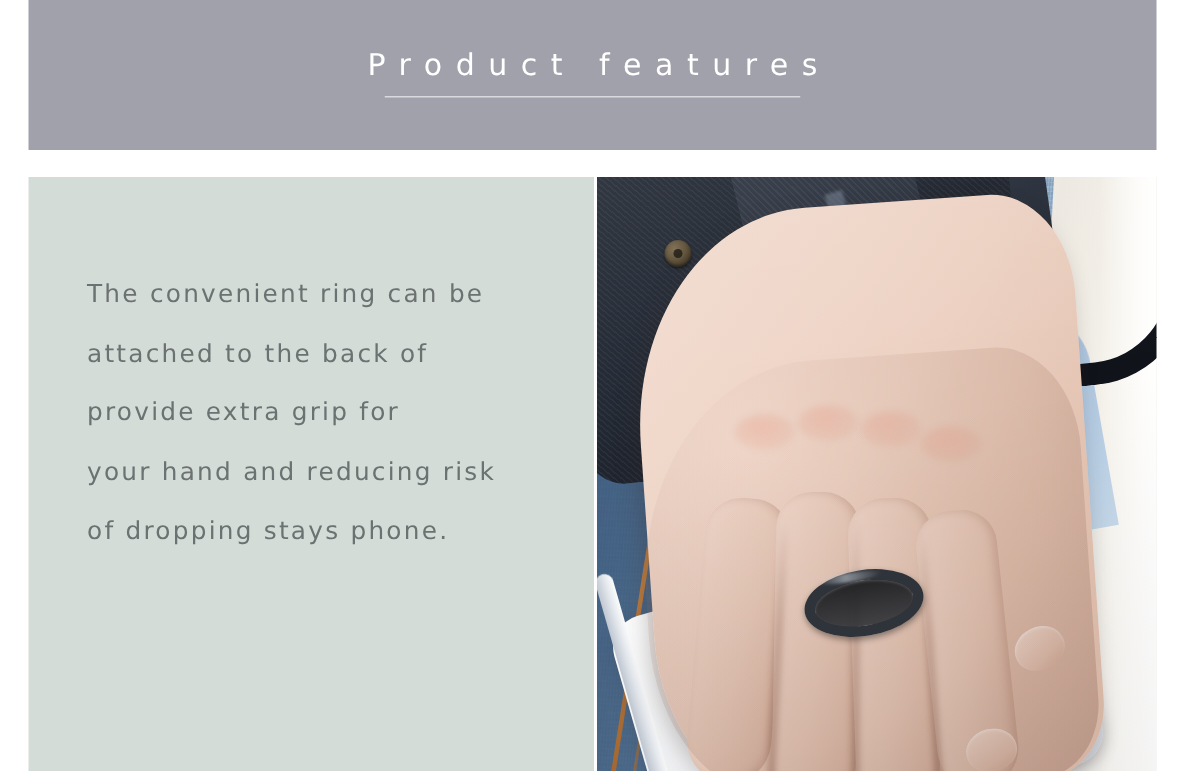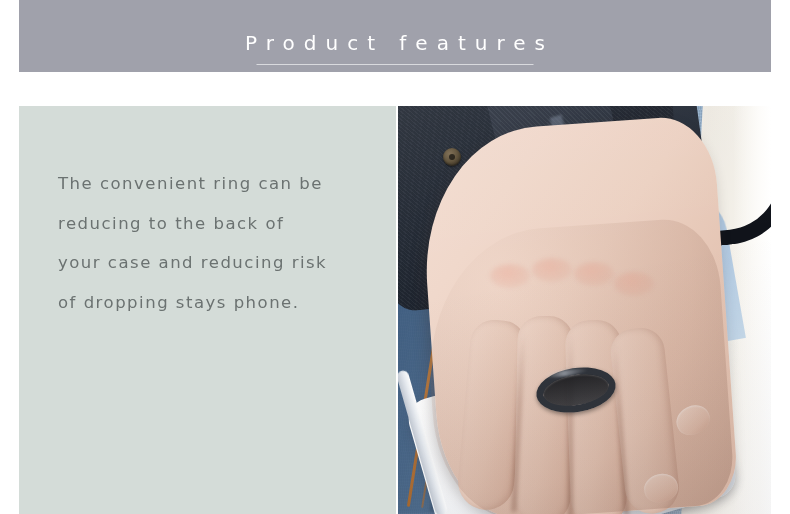--- a/index.html
+++ b/index.html
@@ -23,21 +23,21 @@
     height: 514px;
     background: #ffffff;
   }
 
   
   .header-band {
     position: absolute;
     left: 19px;
     top: 0px;
     width: 752px;
-    height: 72px;
+    height: 100px;
     background: #a0a1ab;
   }
   .header-title {
     position: absolute;
     left: 0;
     top: 32px;
     width: 100%;
     text-align: center;
     color: #ffffff;
     font-size: 20px;
@@ -55,21 +55,21 @@
     top: 64px;
     width: 277px;
     height: 1px;
     background: #d9dade;
   }
 
   
   .content-row {
     position: absolute;
     left: 19px;
-    top: 106px;
+    top: 118px;
     width: 752px;
     height: 392px;
   }
 
   .text-panel {
     position: absolute;
     left: 0;
     top: 0;
     width: 377px;
     height: 408px;
@@ -367,22 +367,23 @@
   <div class="header-band">
     <div class="header-title">Product features</div>
     <div class="header-rule"></div>
   </div>
 
   <div class="content-row">
 
     <div class="text-panel">
       <div class="body-copy">
         <span class="line">The convenient ring can be</span>
-        <span class="line">reducing to the back of</span>
-        <span class="line">your case and reducing risk</span>
+        <span class="line">attached to the back of</span>
+        <span class="line">provide extra grip for</span>
+        <span class="line">your hand and reducing risk</span>
         <span class="line">of dropping stays phone.</span>
       </div>
     </div>
 
     <div class="photo" aria-label="A hand wearing a dark navy jacket holds a white smartphone against blue denim jeans; a dark metal finger ring holder is attached to the back of the phone and sits between two fingers.">
 
       <div class="bg-wall"></div>
       <div class="bg-edge"></div>
 
       <div class="jeans"></div>

